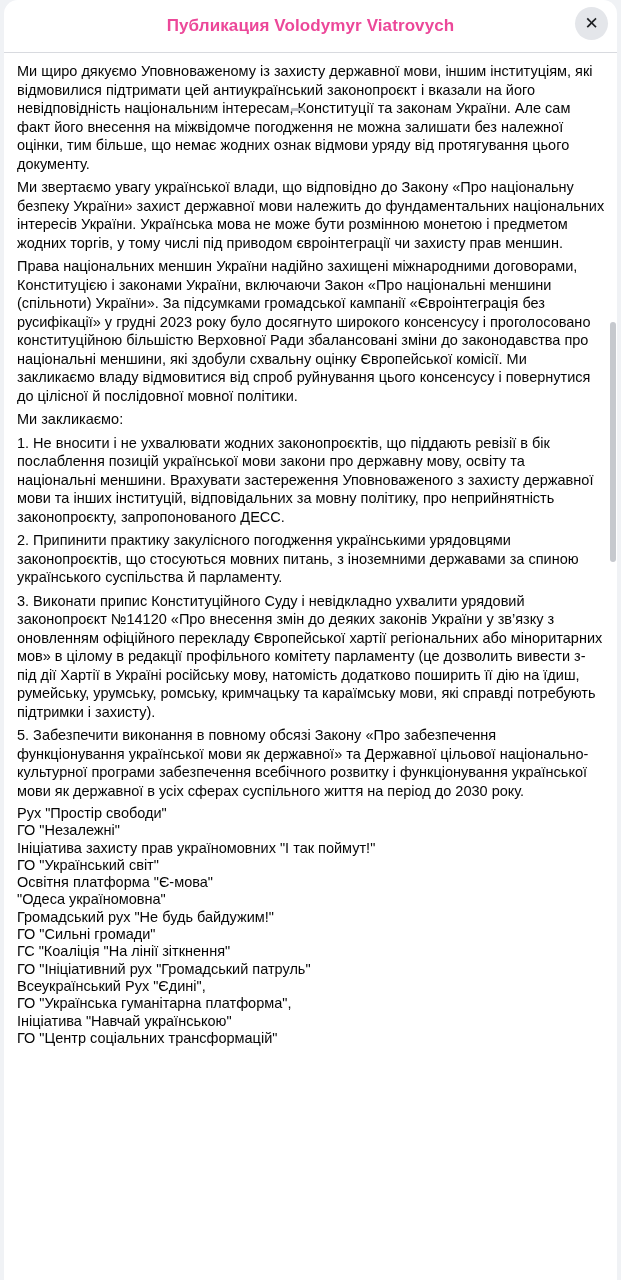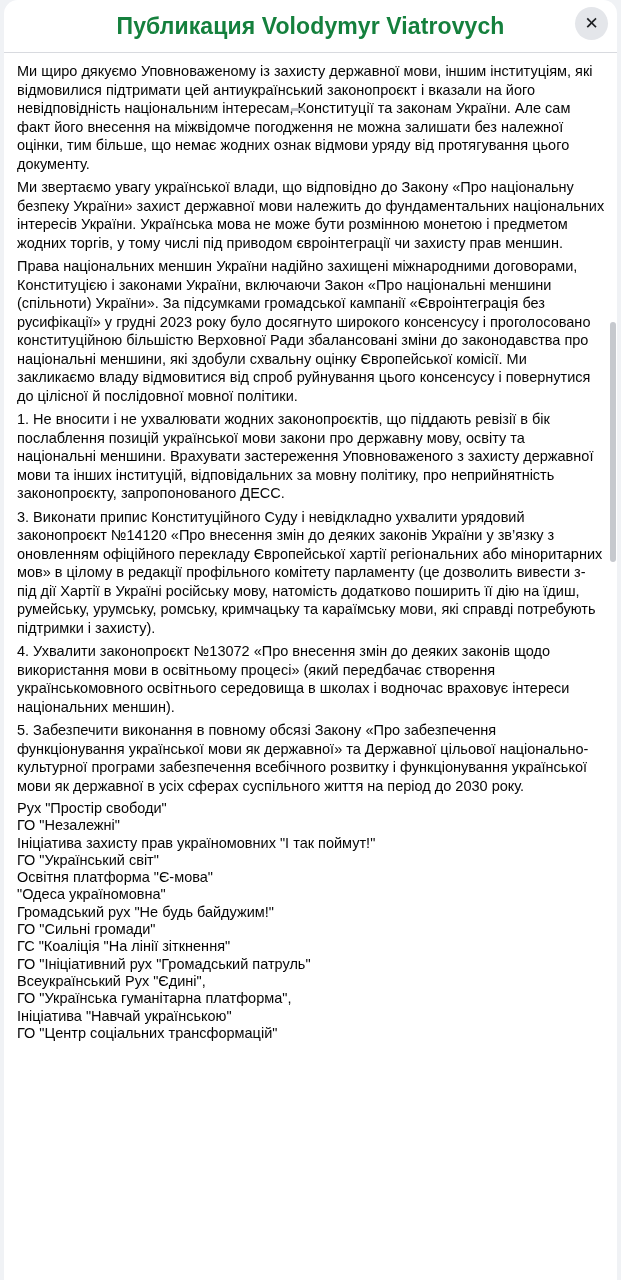--- a/index.html
+++ b/index.html
@@ -14,21 +14,21 @@
     width:613px;height:1280px;
     background:#ffffff;
     border-radius:14px 14px 0 0;
   }
   .dialog-header{
     position:relative;height:52px;
     border-bottom:1px solid #d8dadf;
     display:flex;align-items:center;justify-content:center;
   }
   .dialog-title{
-    font-size:23px;font-weight:bold;color:#15803d;letter-spacing:.1px;
+    font-size:17px;font-weight:bold;color:#ec4899;letter-spacing:.1px;
   }
   .close-btn{
     position:absolute;right:9px;top:7px;
     width:33px;height:33px;border-radius:50%;
     background:#e4e6ea;border:none;padding:0;
     display:flex;align-items:center;justify-content:center;
     cursor:pointer;
   }
   .close-btn span{font-size:17px;line-height:1;color:#1c1e21;}
   .post-body{
@@ -66,23 +66,24 @@
     </div>
 
     <div class="post-body">
       <span class="frag frag-a"></span>
       <span class="frag frag-b"></span>
 
       <div>
           <p>Ми щиро дякуємо Уповноваженому із захисту державної мови, іншим інституціям, які відмовилися підтримати цей антиукраїнський законопроєкт і вказали на його невідповідність національним інтересам, Конституції та законам України. Але сам факт його внесення на міжвідомче погодження не можна залишати без належної оцінки, тим більше, що немає жодних ознак відмови уряду від протягування цього документу.</p>
           <p>Ми звертаємо увагу української влади, що відповідно до Закону «Про національну безпеку України» захист державної мови належить до фундаментальних національних інтересів України. Українська мова не може бути розмінною монетою і предметом жодних торгів, у тому числі під приводом євроінтеграції чи захисту прав меншин.</p>
           <p>Права національних меншин України надійно захищені міжнародними договорами, Конституцією і законами України, включаючи Закон «Про національні меншини (спільноти) України». За підсумками громадської кампанії «Євроінтеграція без русифікації» у грудні 2023 року було досягнуто широкого консенсусу і проголосовано конституційною більшістю Верховної Ради збалансовані зміни до законодавства про національні меншини, які здобули схвальну оцінку Європейської комісії. Ми закликаємо владу відмовитися від спроб руйнування цього консенсусу і повернутися до цілісної й послідовної мовної політики.</p>
+          <p>Ми закликаємо:</p>
           <p>1. Не вносити і не ухвалювати жодних законопроєктів, що піддають ревізії в бік послаблення позицій української мови закони про державну мову, освіту та національні меншини. Врахувати застереження Уповноваженого з захисту державної мови та інших інституцій, відповідальних за мовну політику, про неприйнятність законопроєкту, запропонованого ДЕСС.</p>
+          <p>2. Припинити практику закулісного погодження українськими урядовцями законопроєктів, що стосуються мовних питань, з іноземними державами за спиною українського суспільства й парламенту.</p>
           <p>3. Виконати припис Конституційного Суду і невідкладно ухвалити урядовий законопроєкт №14120 «Про внесення змін до деяких законів України у зв’язку з оновленням офіційного перекладу Європейської хартії регіональних або міноритарних мов» в цілому в редакції профільного комітету парламенту (це дозволить вивести з-під дії Хартії в Україні російську мову, натомість додатково поширить її дію на їдиш, румейську, урумську, ромську, кримчацьку та караїмську мови, які справді потребують підтримки і захисту).</p>
-          <p>4. Ухвалити законопроєкт №13072 «Про внесення змін до деяких законів щодо використання мови в освітньому процесі» (який передбачає створення українськомовного освітнього середовища в школах і водночас враховує інтереси національних меншин).</p>
           <p>5. Забезпечити виконання в повному обсязі Закону «Про забезпечення функціонування української мови як державної» та Державної цільової національно-культурної програми забезпечення всебічного розвитку і функціонування української мови як державної в усіх сферах суспільного життя на період до 2030 року.</p>
         </div>
 
       <div class="signatories">
           <div class="sig-line">Рух "Простір свободи"</div>
           <div class="sig-line">ГО "Незалежні"</div>
           <div class="sig-line">Ініціатива захисту прав україномовних "І так поймут!"</div>
           <div class="sig-line">ГО "Український світ"</div>
           <div class="sig-line">Освітня платформа "Є-мова"</div>
           <div class="sig-line">"Одеса україномовна"</div>

